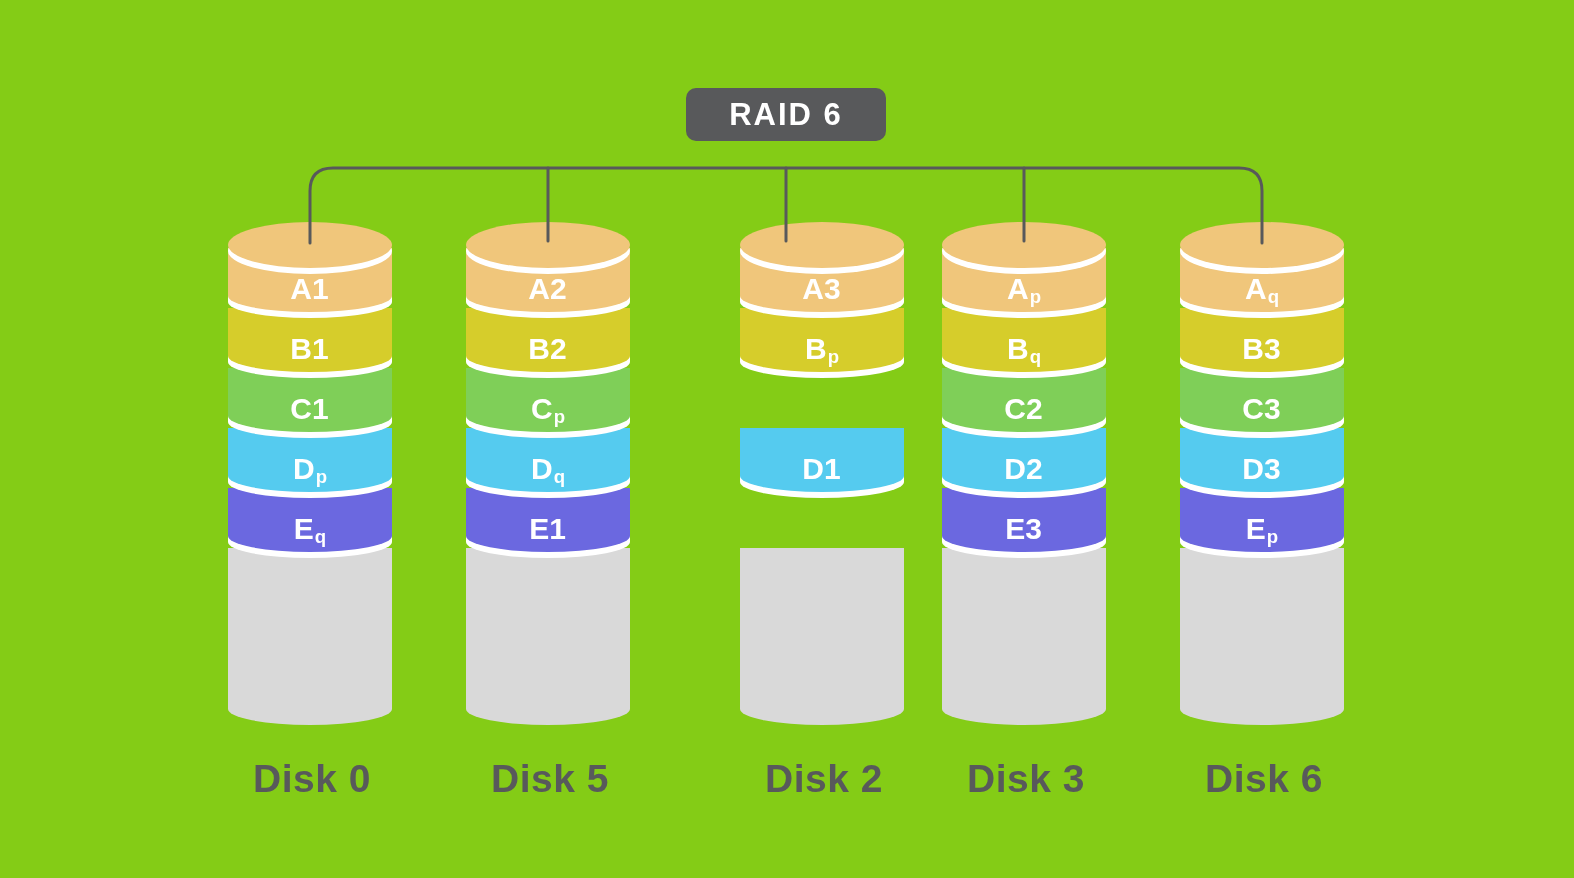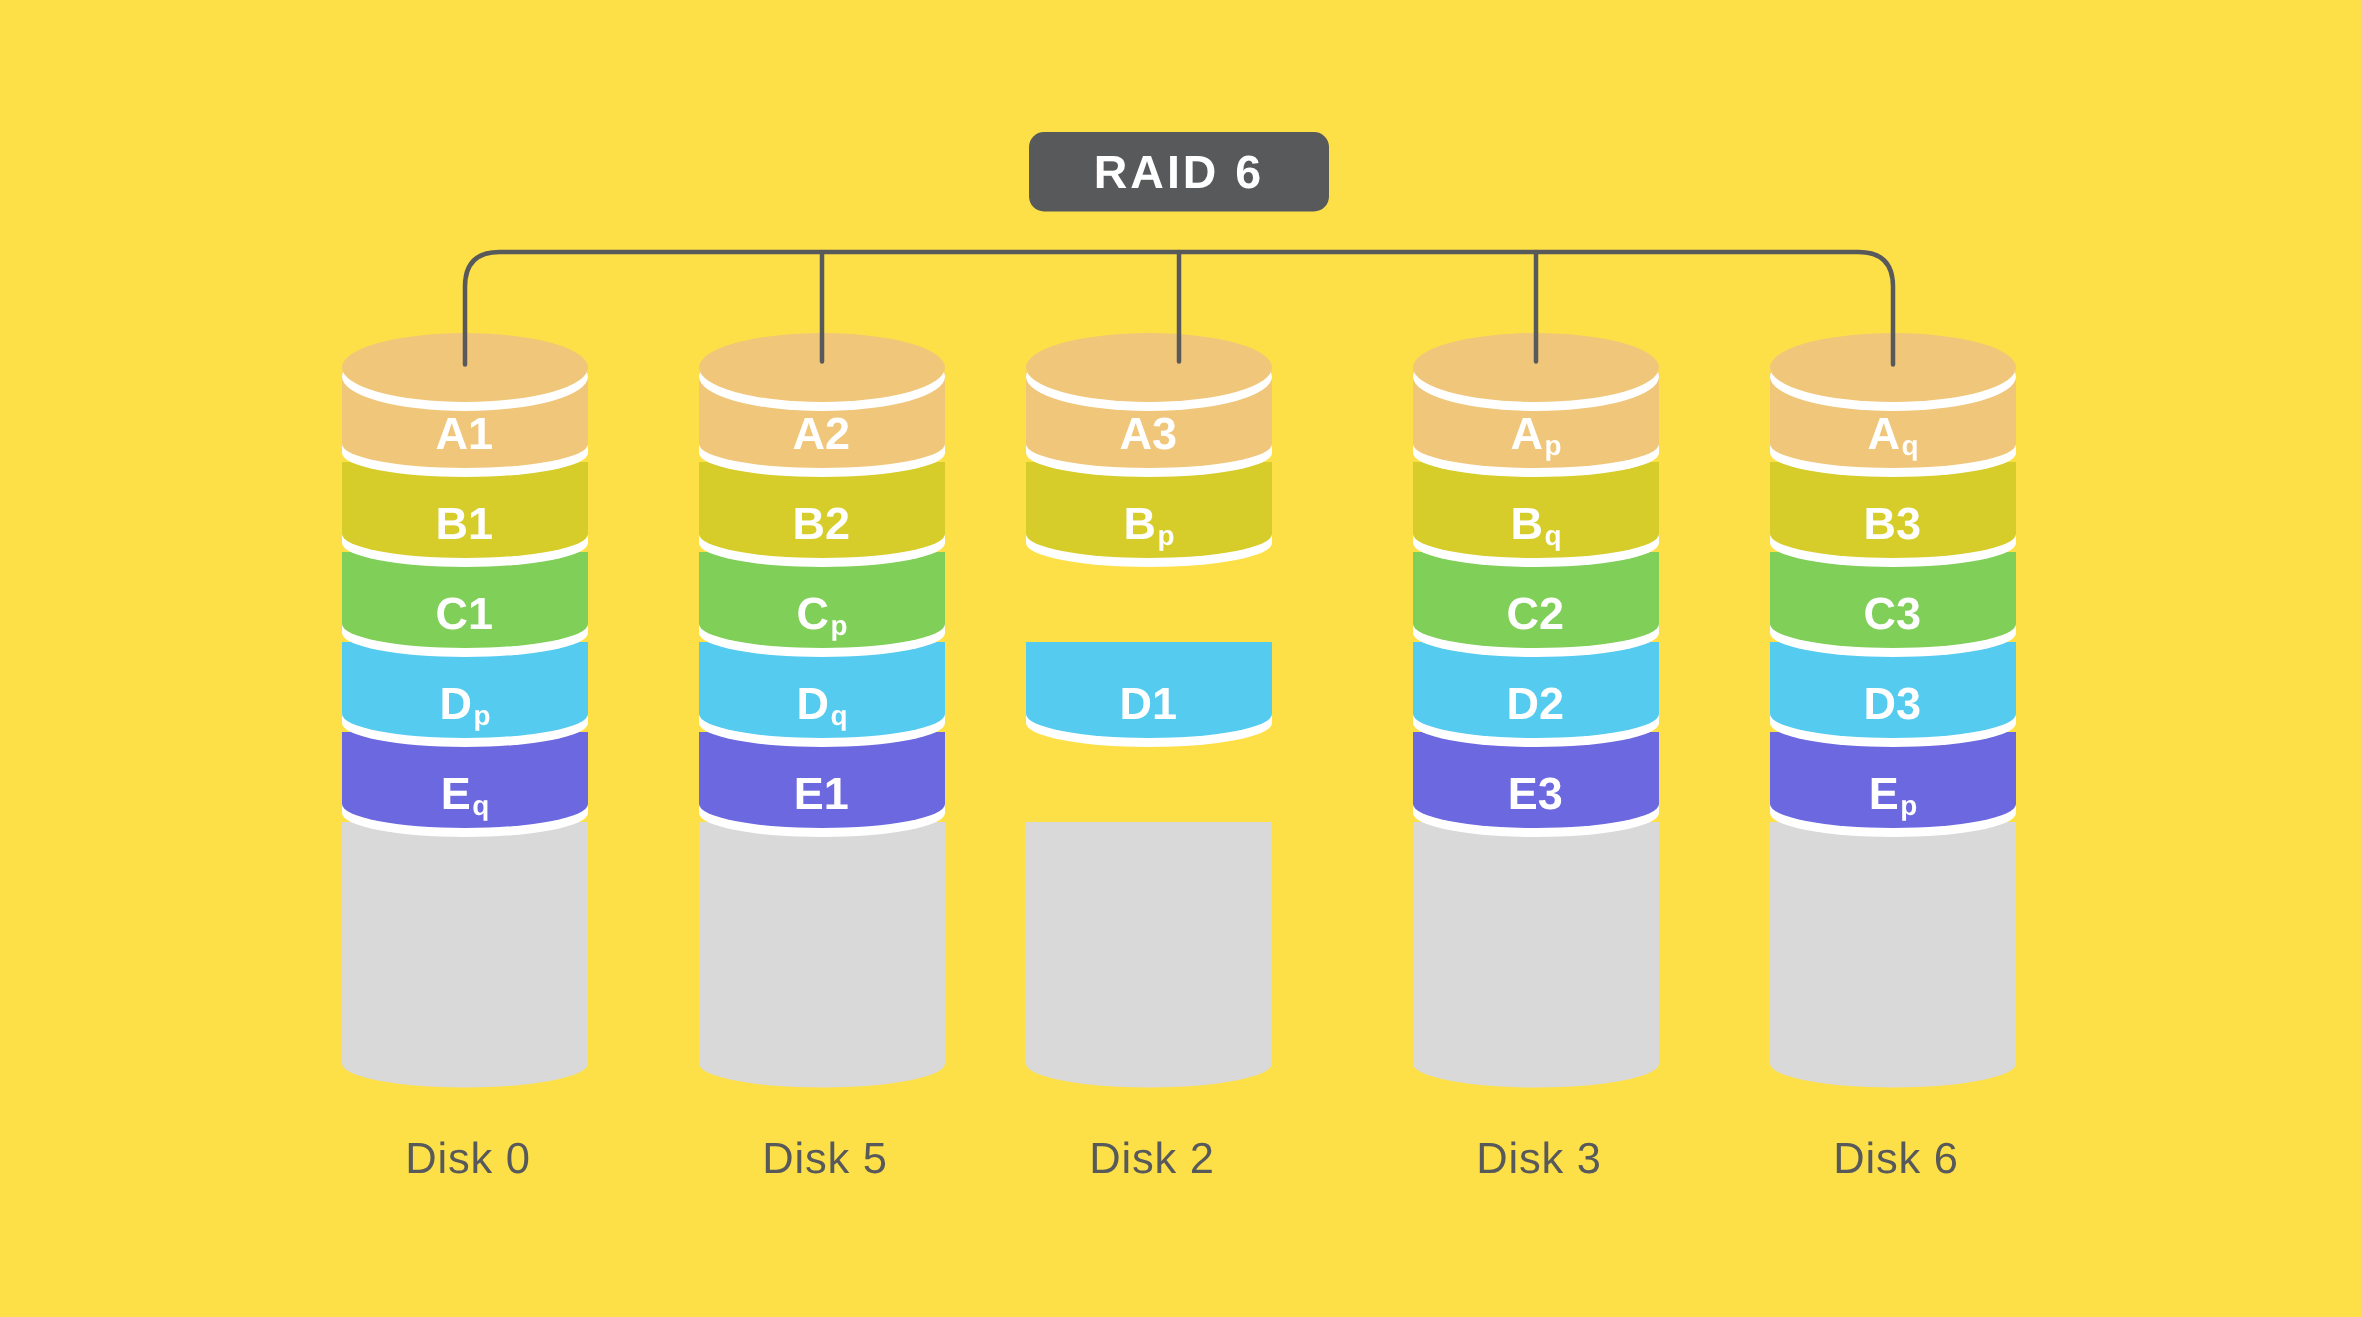--- a/index.html
+++ b/index.html
@@ -1,34 +1,34 @@
 <!DOCTYPE html>
 <html><head>
 <meta charset="utf-8">
 <style>
   html,body{margin:0;padding:0;background:#ffffff;}
   body{font-family:"Liberation Sans",sans-serif;}
-  .canvas{position:relative;width:1574px;height:878px;background:#fde047;overflow:hidden;}
+  .canvas{position:relative;width:1574px;height:878px;background:#84cc16;overflow:hidden;}
 
   
   .raid-box{
     position:absolute;left:686px;top:88px;width:200px;height:53px;
     background:#58595B;border-radius:10px;
     display:flex;align-items:center;justify-content:center;
   }
   .raid-box span{
     color:#ffffff;font-size:31px;font-weight:bold;letter-spacing:2px;
   }
 
   
   .connector{position:absolute;left:0;top:0;z-index:20;pointer-events:none;}
 
   
   .disk{position:absolute;top:222px;width:168px;}
-  .d0{left:228px}.d1{left:466px}.d2{left:684px}.d3{left:942px}.d4{left:1180px}
+  .d0{left:228px}.d1{left:466px}.d2{left:740px}.d3{left:942px}.d4{left:1180px}
 
   .cyl{position:relative;width:164px;height:503px;}
 
   .lid{
     position:absolute;left:0;top:0;width:164px;height:46px;
     border-radius:50%;background:#F0C67B;z-index:10;
     box-shadow:0 6px 0 #ffffff;
   }
   .band{
     position:absolute;left:0;width:164px;height:64px;
@@ -53,21 +53,21 @@
   }
 
   .seg{
     color:#ffffff;font-weight:bold;font-size:30px;line-height:30px;
     white-space:nowrap;
   }
   .seg .sub{font-size:0.62em;vertical-align:-0.22em;margin-left:1px;}
 
   .disk-label{
     margin-top:32px;text-align:center;
-    color:#58595B;font-size:29px;font-weight:400;letter-spacing:0.5px;
+    color:#58595B;font-size:39px;font-weight:700;letter-spacing:0.5px;
   }
 </style>
 </head>
 <body>
 
 <div class="canvas">
 
   <div class="raid-box">
     <span>RAID 6</span>
   </div>

